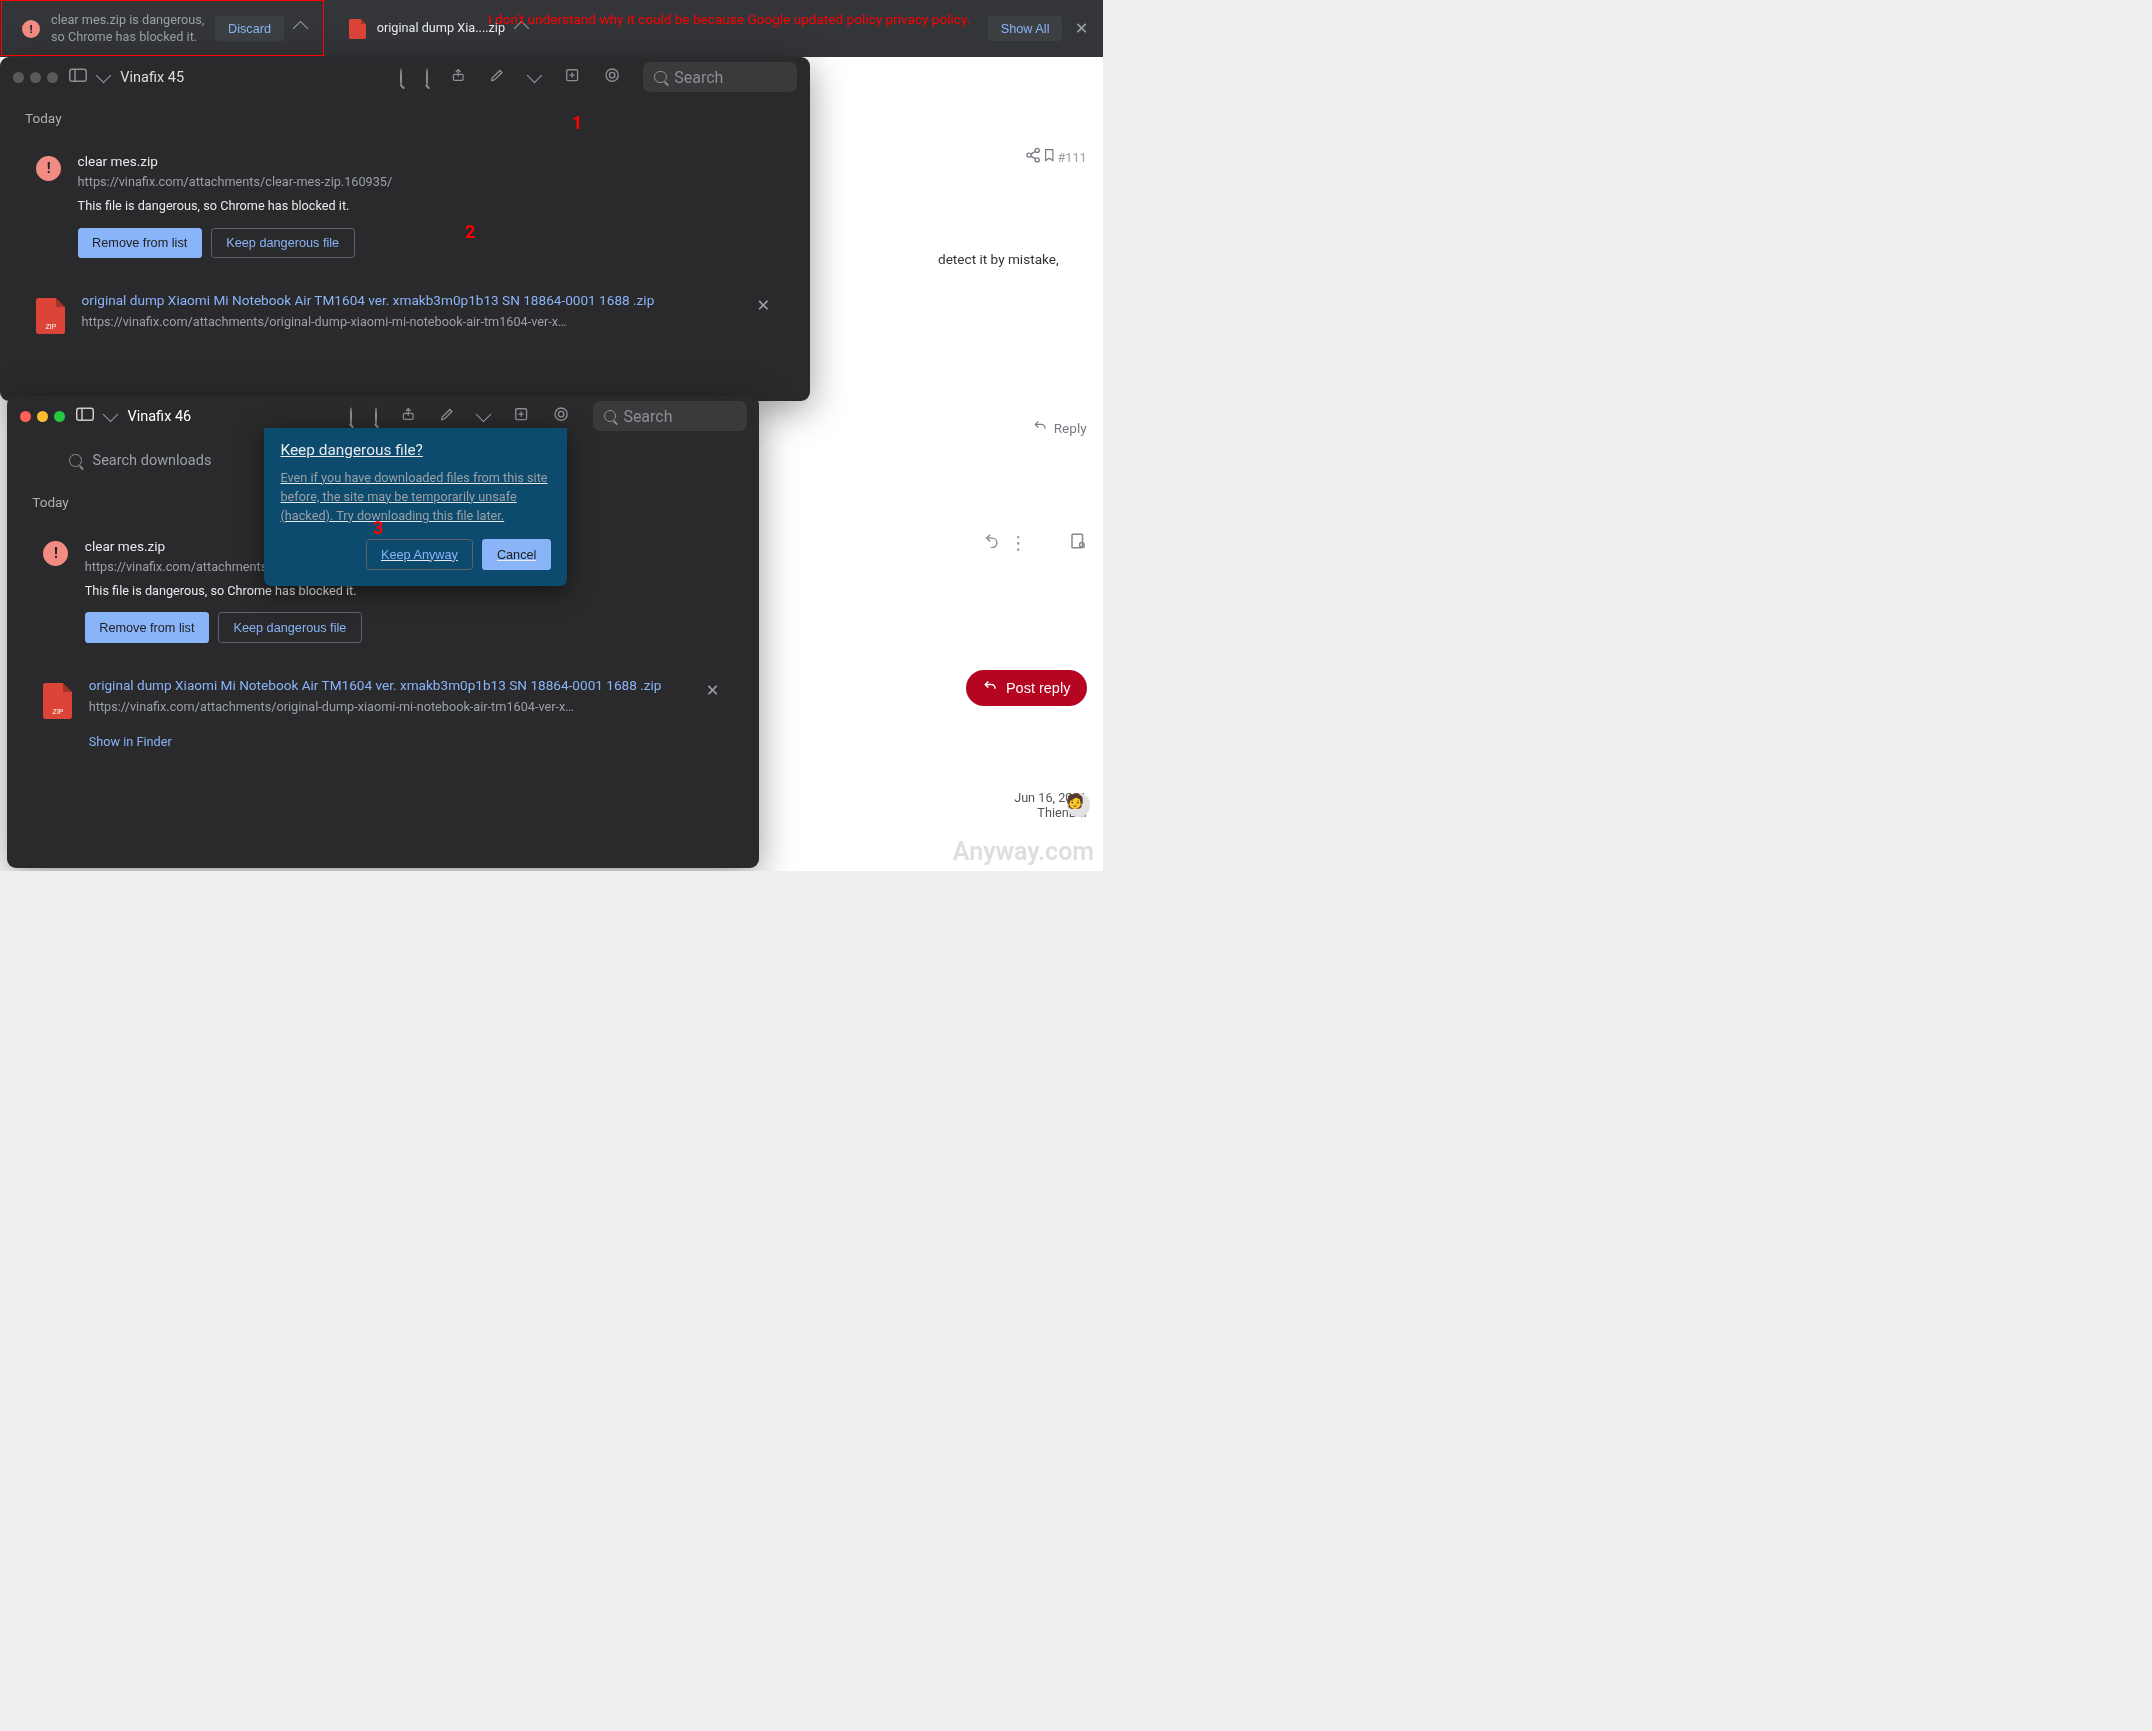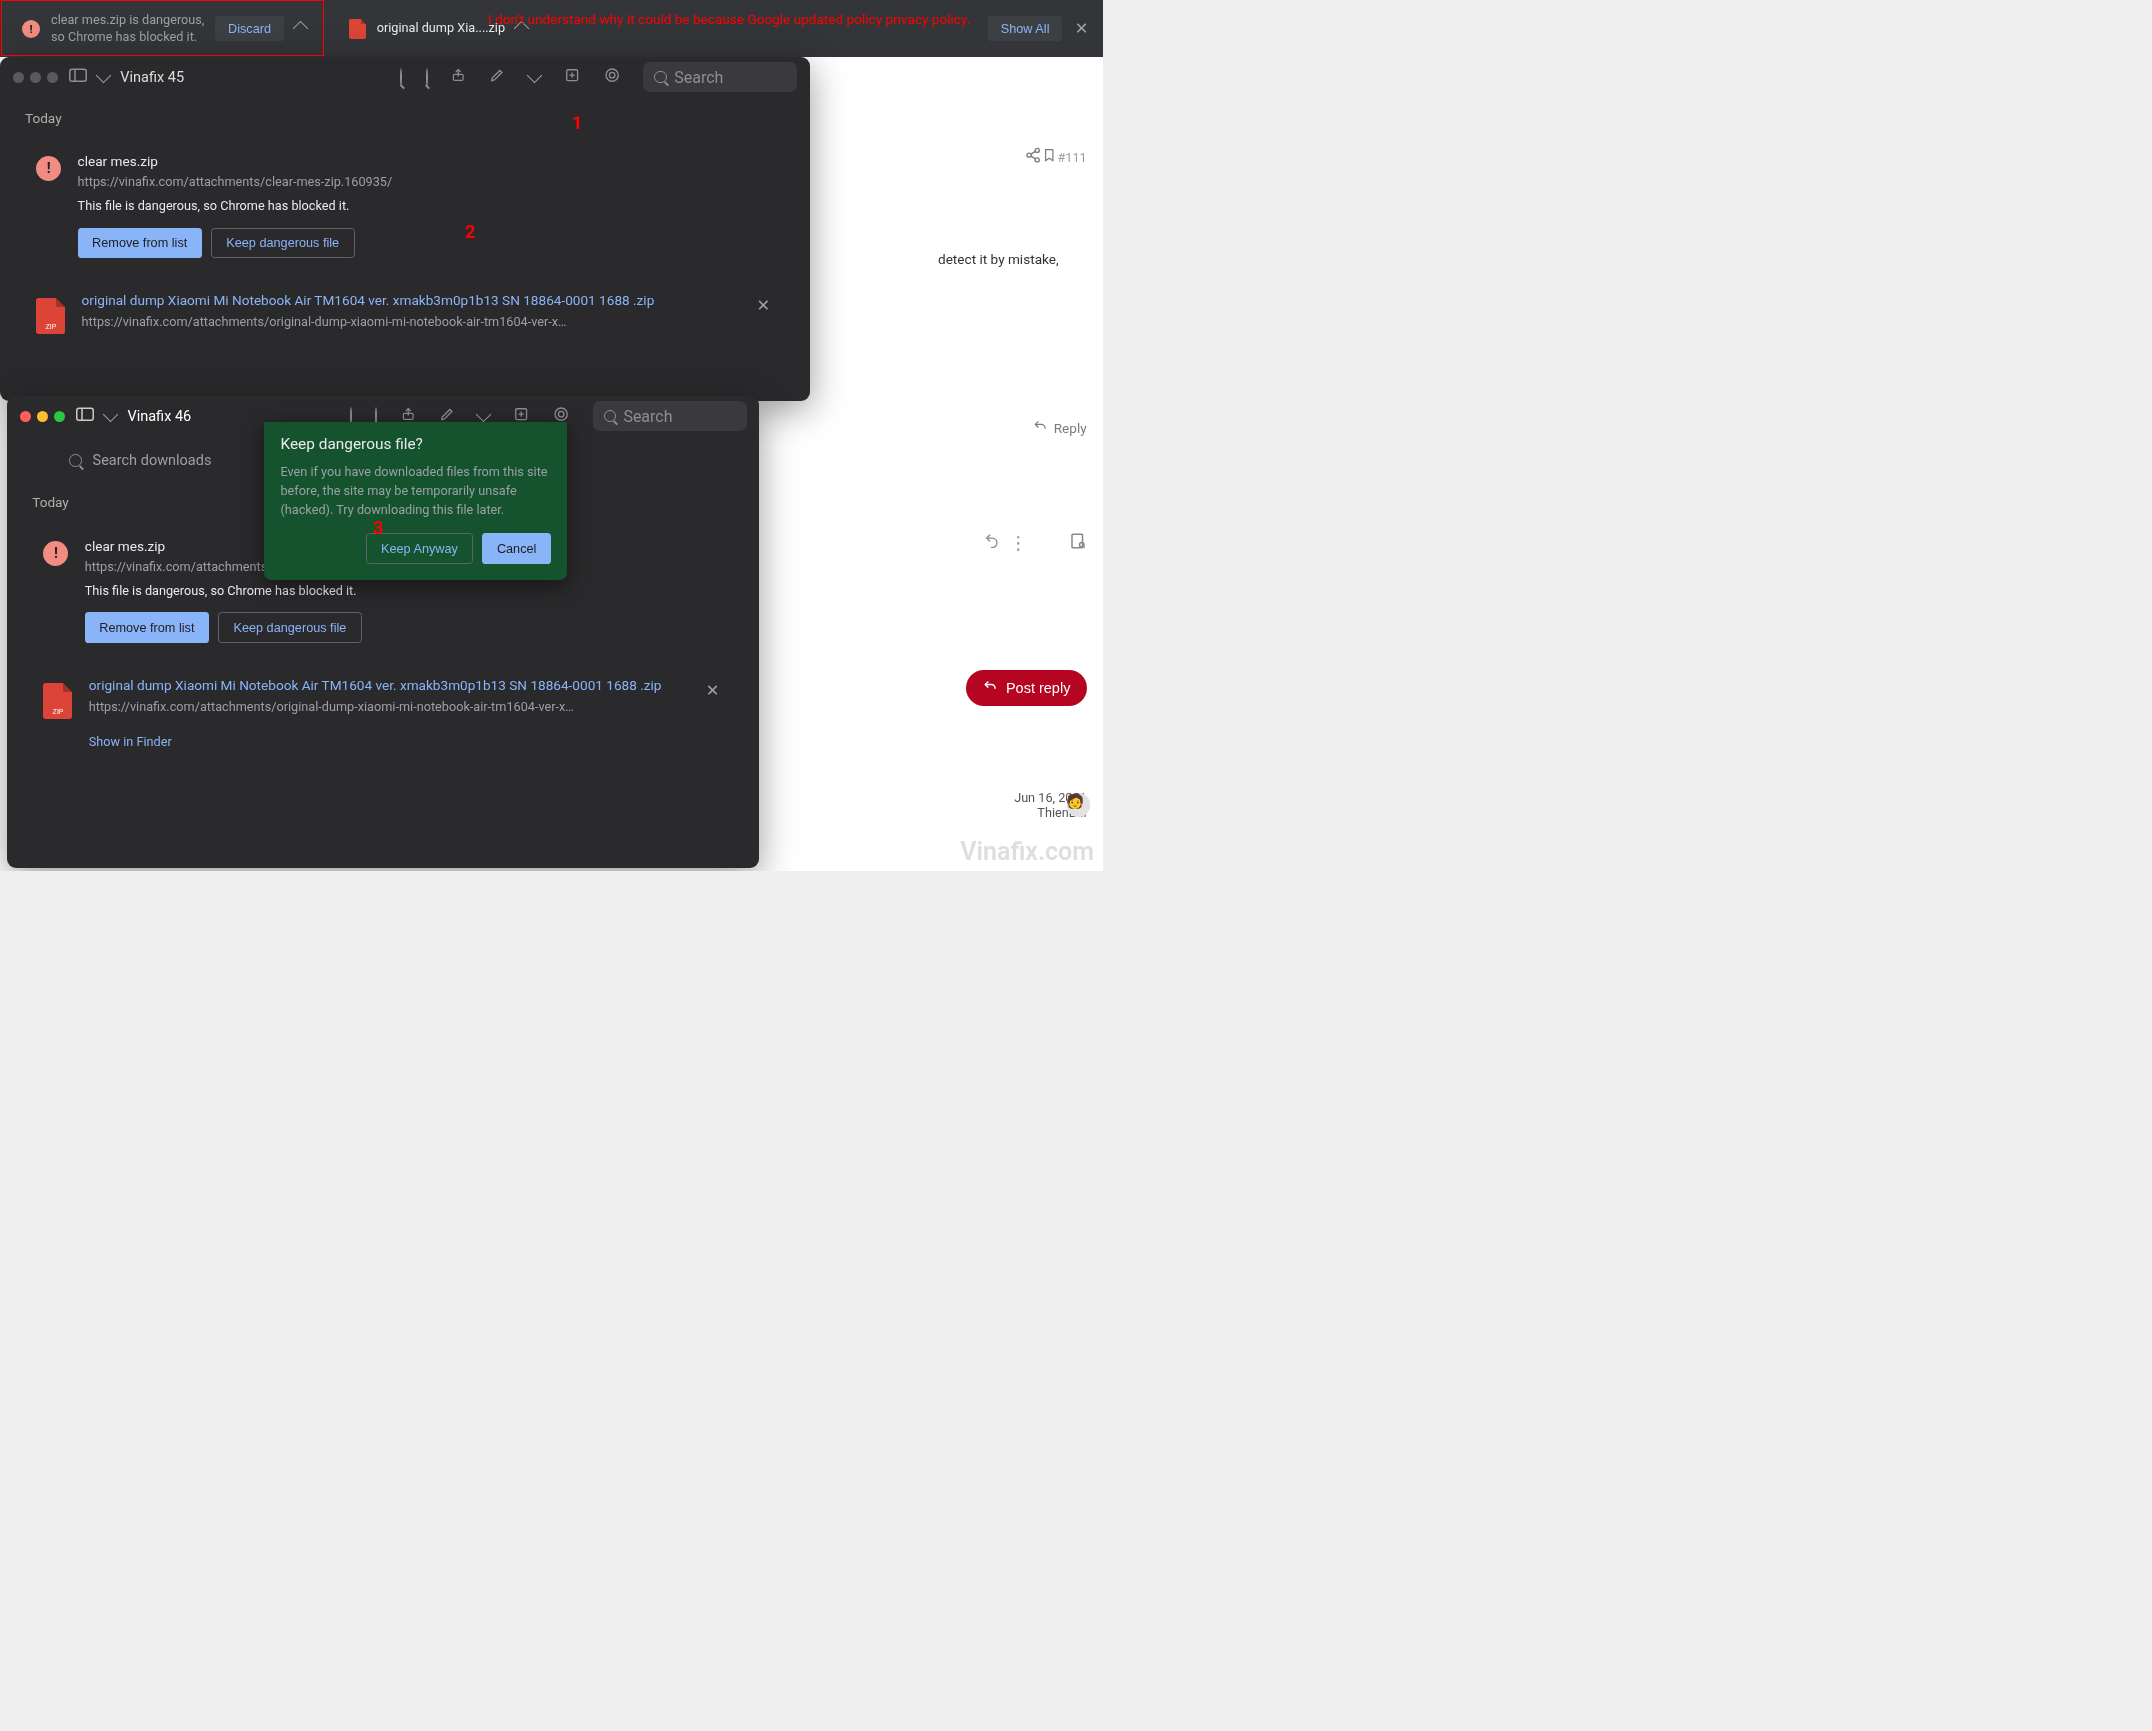--- a/index.html
+++ b/index.html
@@ -118,23 +118,23 @@
   .url{color:#9aa0a6;font-size:12.7px;margin-bottom:9px;white-space:nowrap;overflow:hidden;text-overflow:ellipsis;}
   .msg{color:#e8eaed;font-size:12.7px;margin-bottom:14.5px;}
   .btns{display:flex;gap:9px;}
   .btn-p{background:#8ab4f8;color:#202124;border:none;padding:7.2px 14.5px;border-radius:3.6px;font-size:12.7px;cursor:pointer;}
   .btn-s{background:transparent;color:#8ab4f8;border:0.9px solid #5f6368;padding:7.2px 14.5px;border-radius:3.6px;font-size:12.7px;cursor:pointer;}
   .x-btn{color:#9aa0a6;font-size:16.3px;cursor:pointer;padding:3.6px;margin-left:auto;align-self:flex-start;}
   .sif{color:#8ab4f8;font-size:12.7px;margin-top:11px;display:inline-block;}
 
   
   .dialog{
-    position:absolute; top:26px; left:257px; width:303px;
-    background:#14532d; border-radius:0 0 7.2px 7.2px; padding:12.7px 16.3px 16.3px;
-    box-shadow:0 5.4px 22px rgba(0,0,0,.5); color:#e8eaed;
+    position:absolute; top:32px; left:257px; width:303px;
+    background:#0c4a6e; border-radius:0 0 7.2px 7.2px; padding:12.7px 16.3px 16.3px;
+    box-shadow:0 5.4px 22px rgba(0,0,0,.5); color:#e8eaed;text-decoration:underline;
   }
   .dialog .dt{font-size:15.4px;margin-bottom:9px;white-space:nowrap;overflow:hidden;}
   .dialog .db{color:#9aa0a6;font-size:12.7px;line-height:1.5;margin-bottom:14.5px;}
   .dialog .dbtns{display:flex;gap:9px;justify-content:flex-end;}
 
   .search-dl{
     margin:9px 49px 5.4px; padding:7.2px 12.7px; border-radius:5.4px;
     display:flex;align-items:center;gap:11px;color:#9aa0a6;
   }
 
@@ -390,14 +390,14 @@
       <marker id="ah" markerWidth="10" markerHeight="10" refX="8" refY="3" orient="auto">
         <path d="M0,0 L0,6 L9,3 z" fill="red"></path>
       </marker>
     </defs>
   <line x1="588" y1="196" x2="1108" y2="32" stroke="red" stroke-width="2" marker-end="url(#ah)"></line>
   <line x1="357" y1="32" x2="588" y2="196" stroke="red" stroke-width="2"></line>
   <line x1="534" y1="260" x2="478" y2="292" stroke="red" stroke-width="2" marker-end="url(#ah)"></line>
   <line x1="586" y1="200" x2="444" y2="596" stroke="red" stroke-width="2" marker-end="url(#ah)"></line>
 </svg>
 
-<div class="watermark">Vinafix.com</div>
+<div class="watermark">Anyway.com</div>
 
 
 </body></html>

